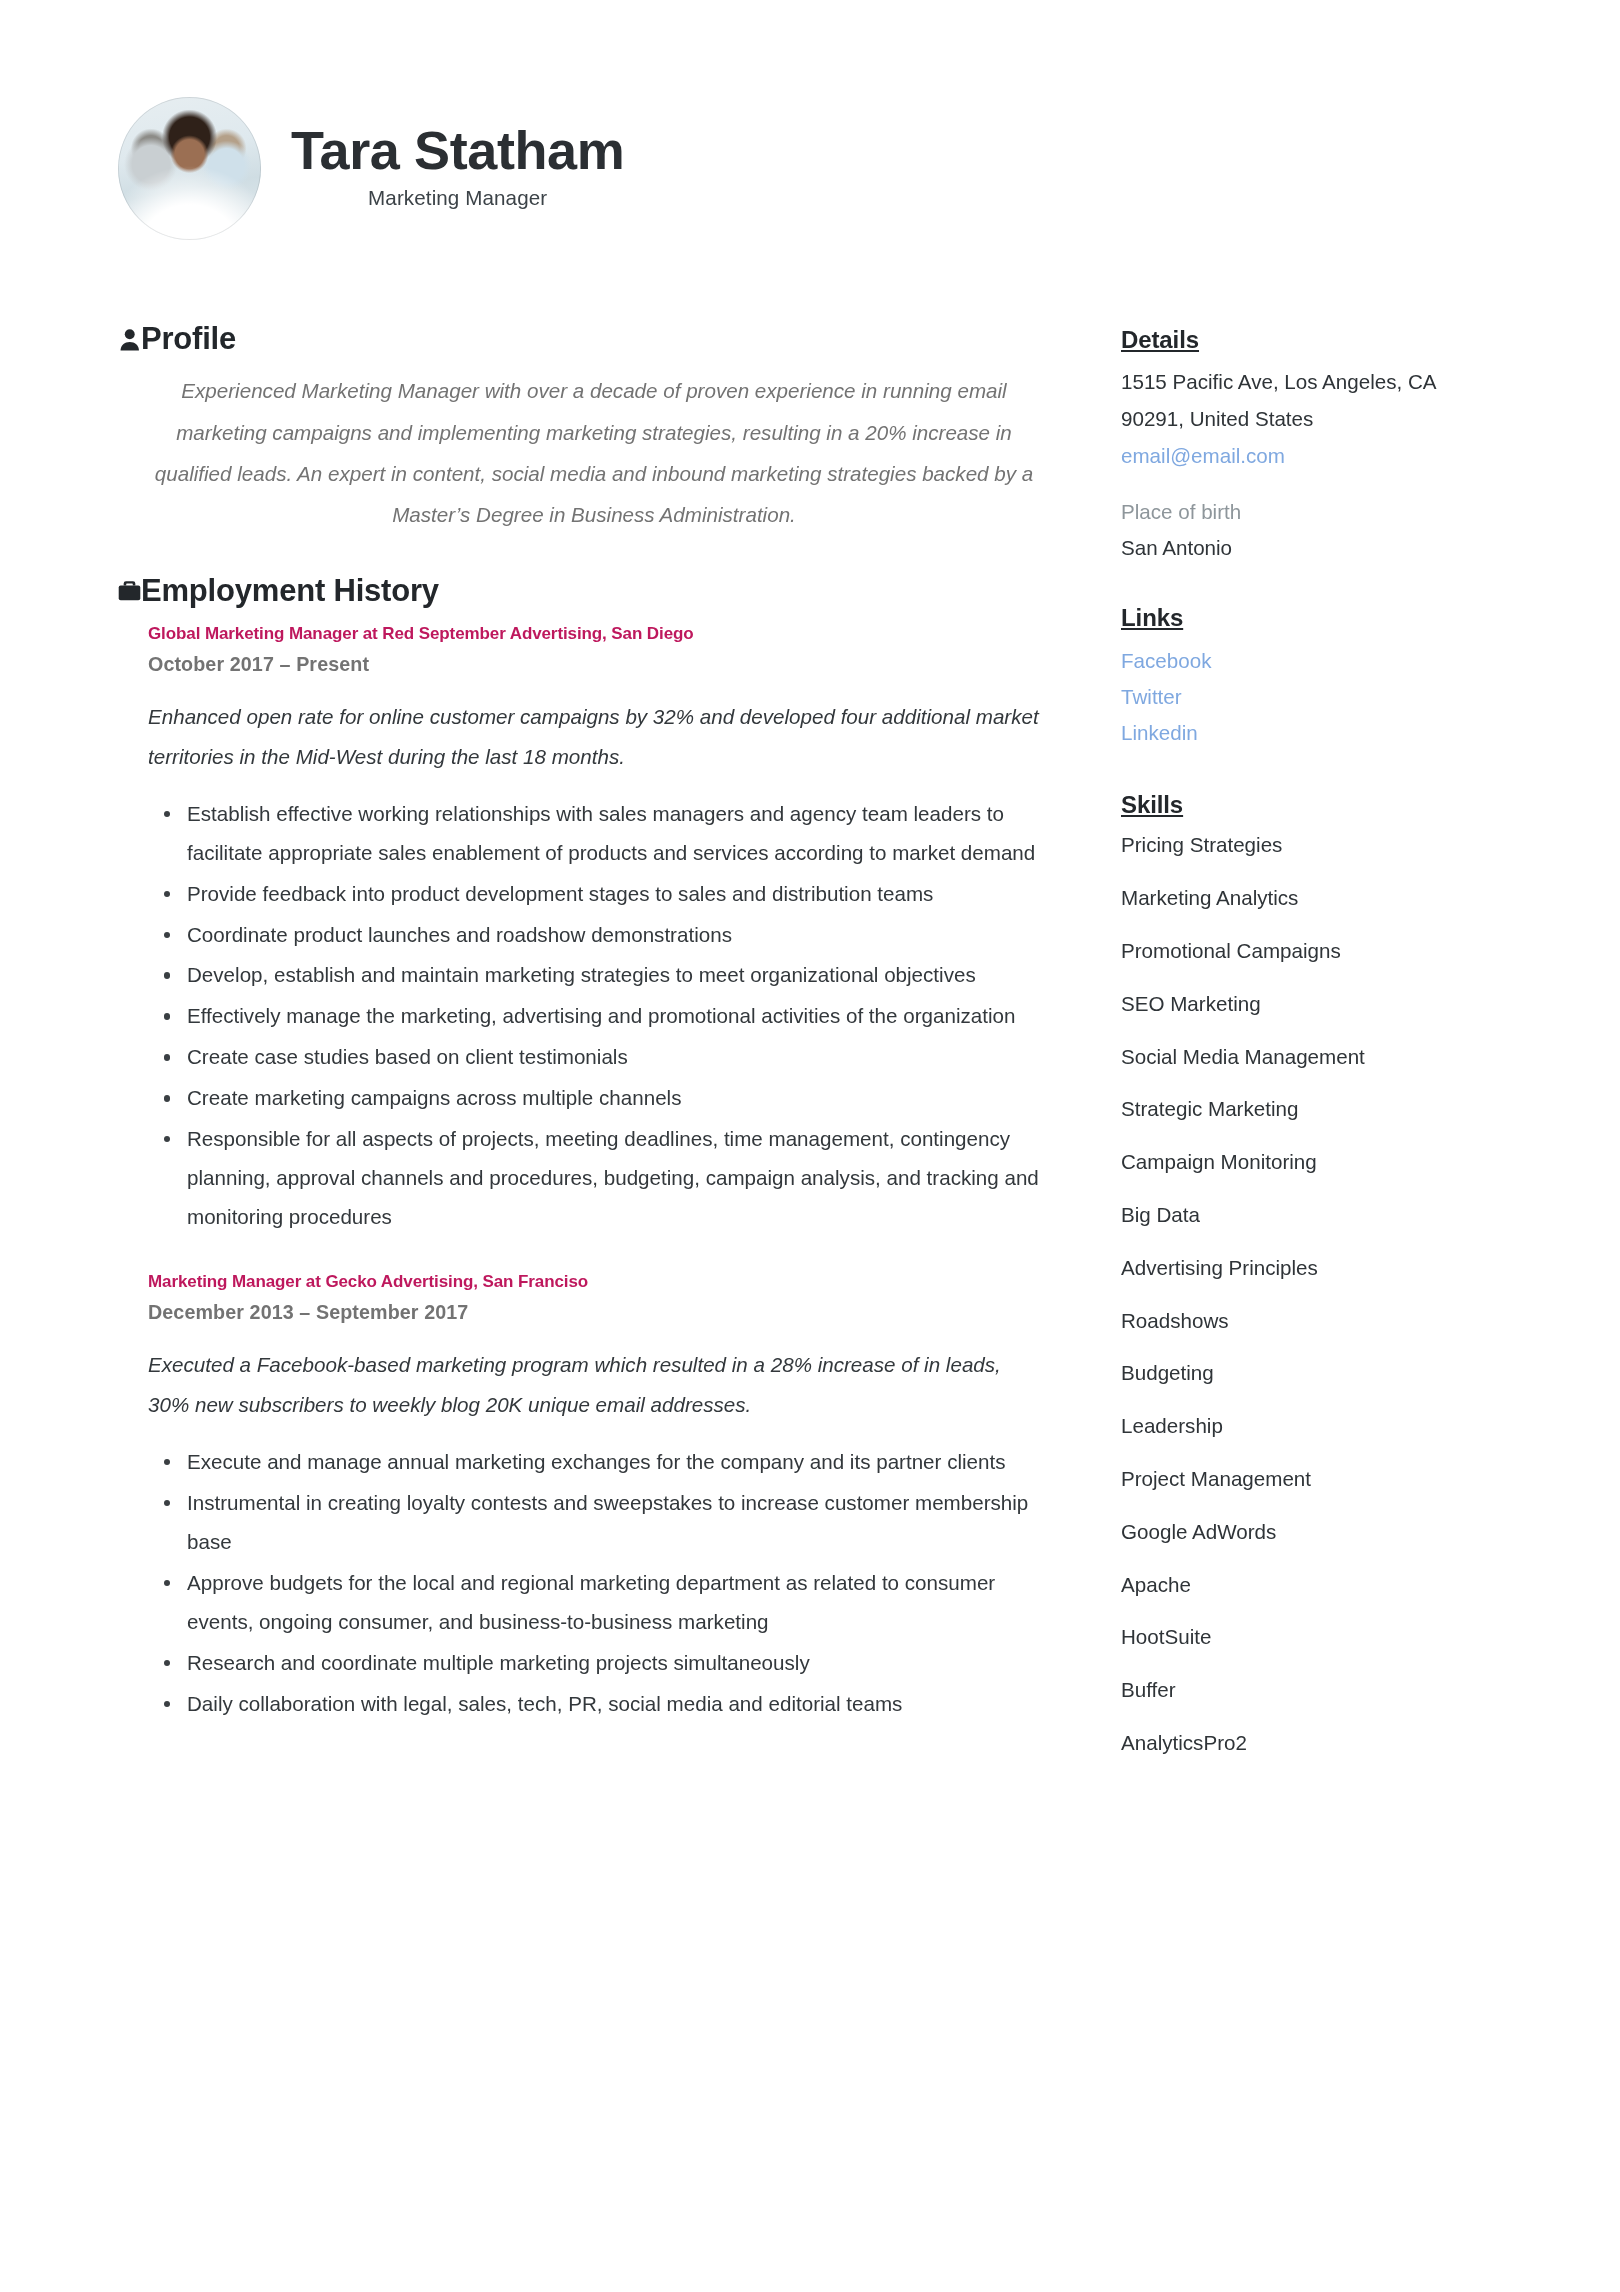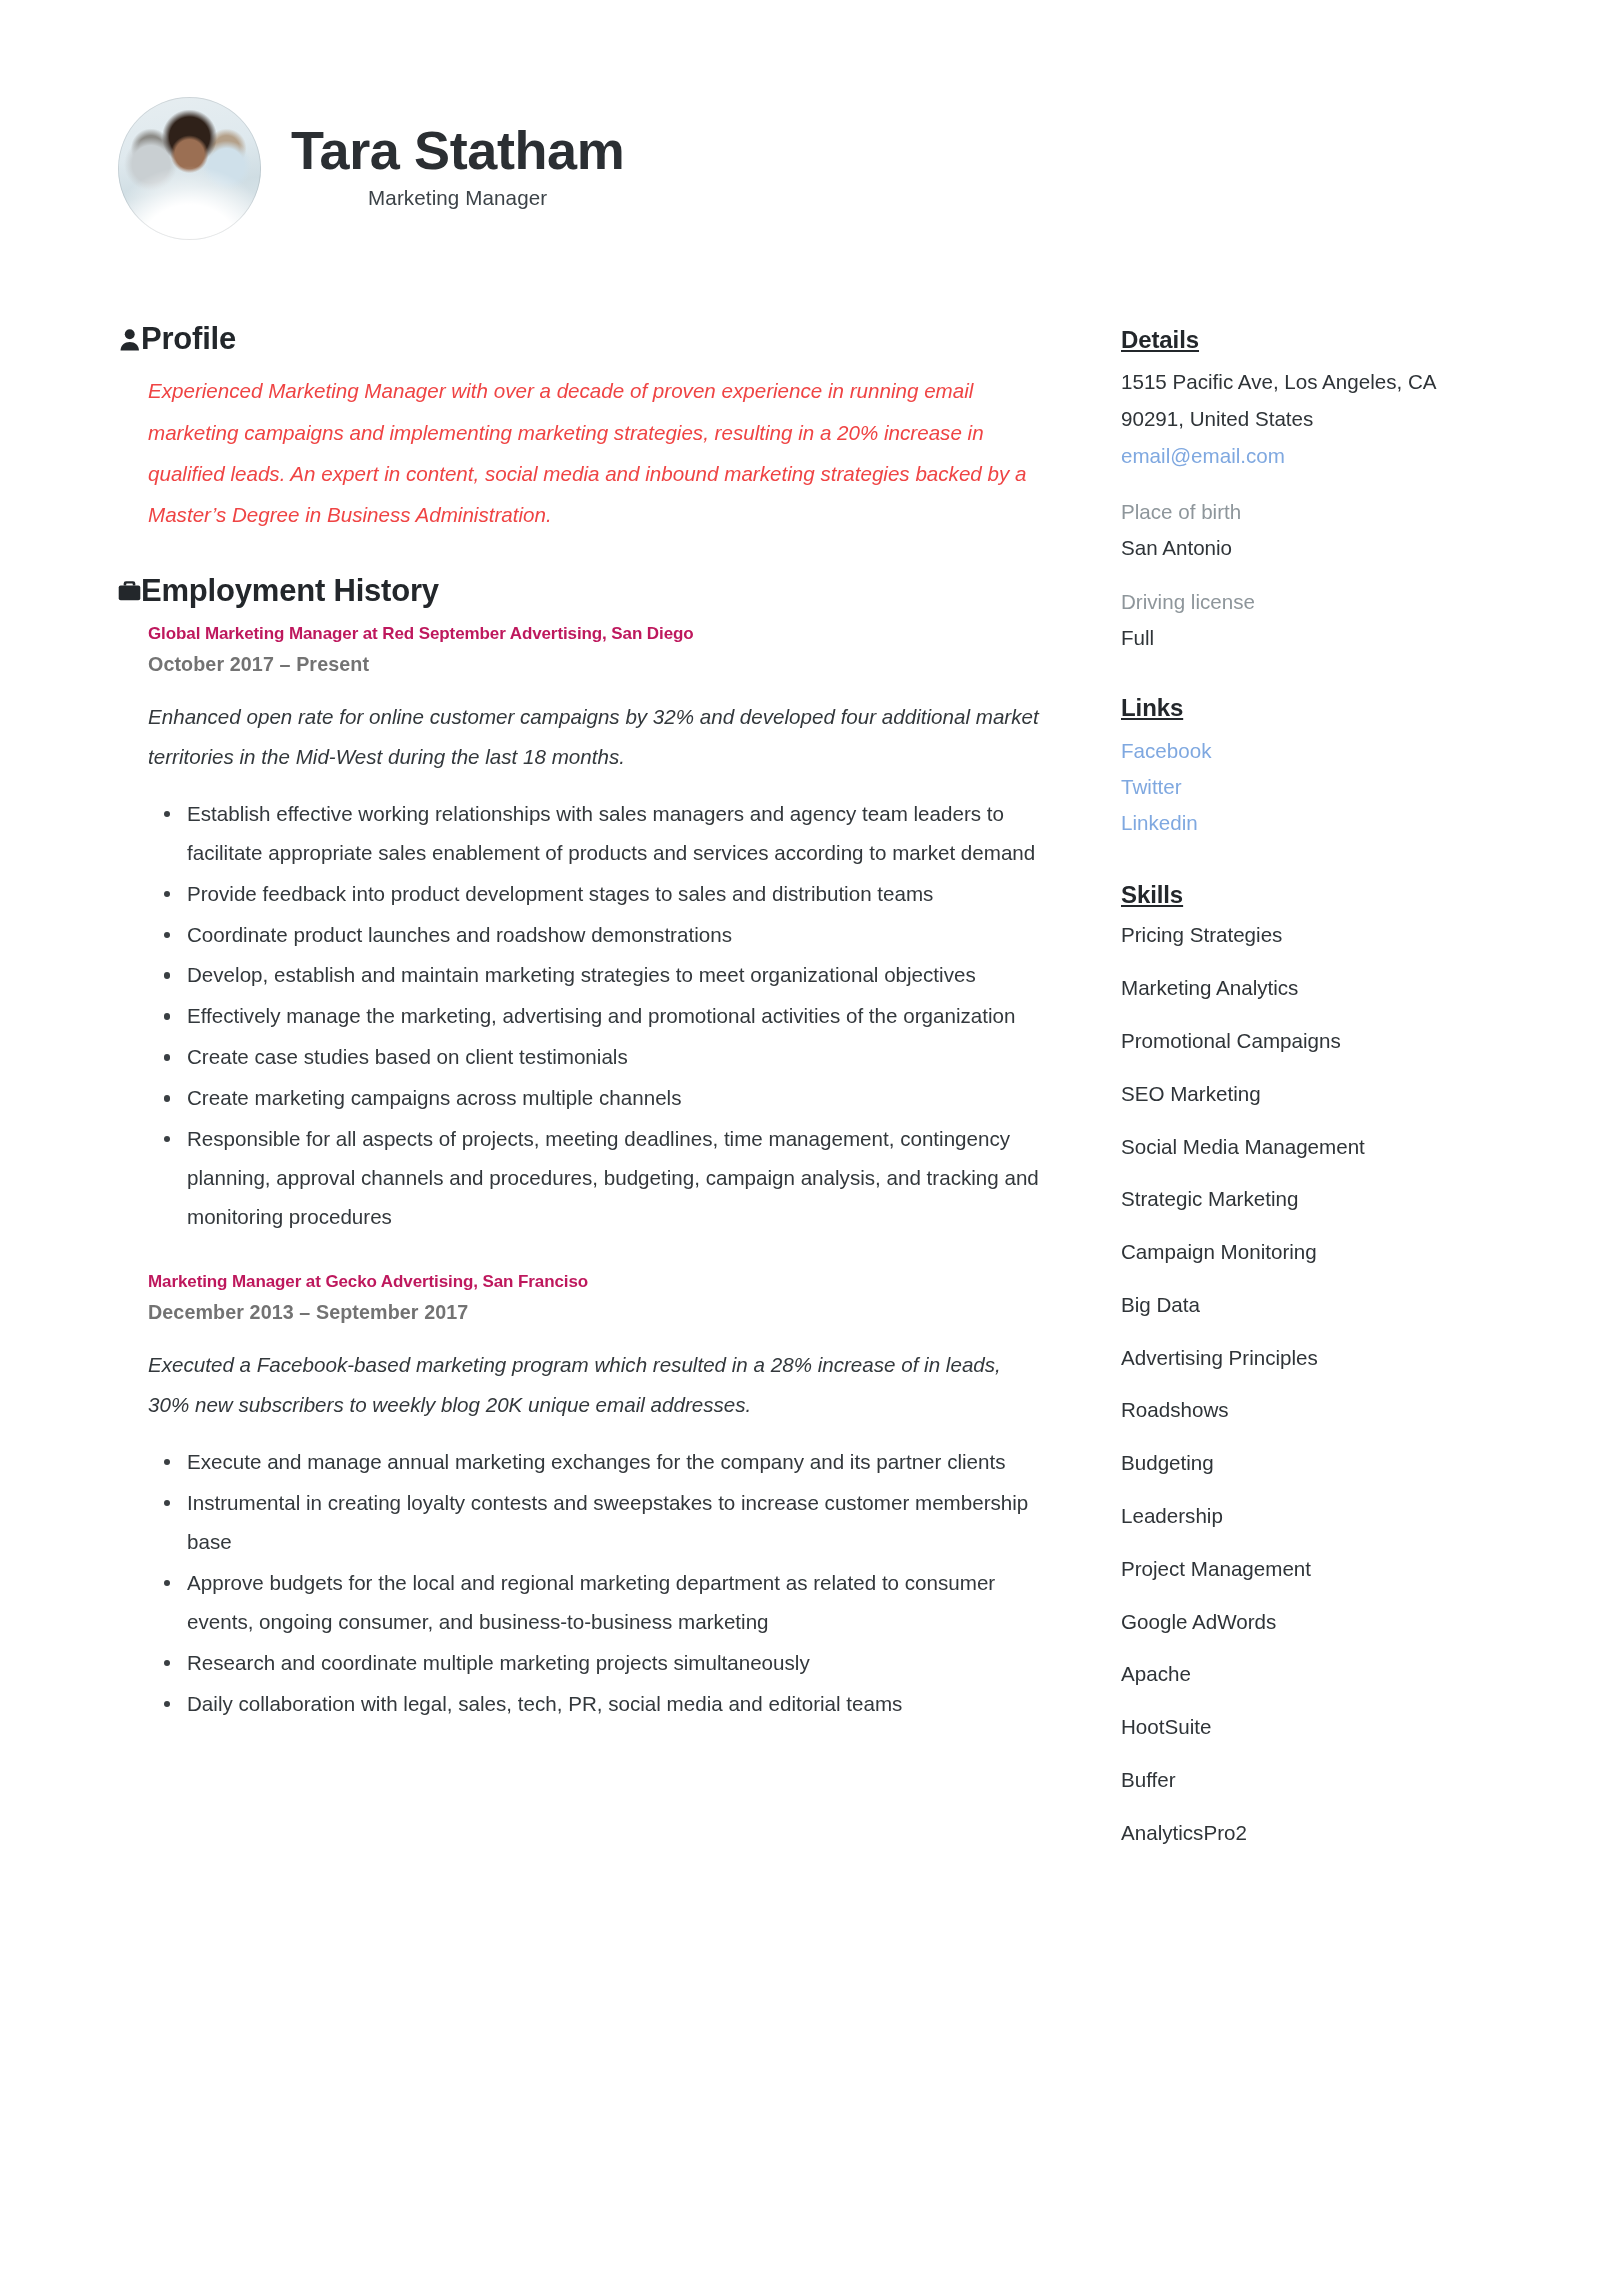--- a/index.html
+++ b/index.html
@@ -109,24 +109,25 @@
     font-weight: 700;
     color: #23272b;
     letter-spacing: -0.2px;
     line-height: 1.1;
   }
 
   .para-italic {
     font-style: italic;
     font-size: 20.6px;
     line-height: 2.0;
-    color: #ef4444;
+    color: #737373;
     margin: 0 0 3.6px 0;
     padding-left: 30px;
     max-width: 905px;
+    text-align: center;
   }
 
   .job { padding-left: 30px; margin-bottom: 34px; }
   .job:last-child { margin-bottom: 0; }
   .job-heading {
     font-size: 17px;
     font-weight: 700;
     color: #be185d;
     letter-spacing: -0.1px;
     margin: 0 0 9px 0;
@@ -297,24 +298,20 @@
 
       <div class="side-section">
         <h2 class="side-title">Details</h2>
         <p class="side-line">1515 Pacific Ave, Los Angeles, CA</p>
         <p class="side-line">90291, United States</p>
         <a class="side-link" href="#">email@email.com</a>
 
         <div class="side-group">
           <p class="side-label">Place of birth</p>
           <p class="side-value">San Antonio</p>
-        </div>
-        <div class="side-group">
-          <p class="side-label">Driving license</p>
-          <p class="side-value">Full</p>
         </div>
       </div>
 
       <div class="side-section" style="margin-top:41px;">
         <h2 class="side-title">Links</h2>
         <div class="links-list">
           <a class="side-link" href="#">Facebook</a>
           <a class="side-link" href="#">Twitter</a>
           <a class="side-link" href="#">Linkedin</a>
         </div>

